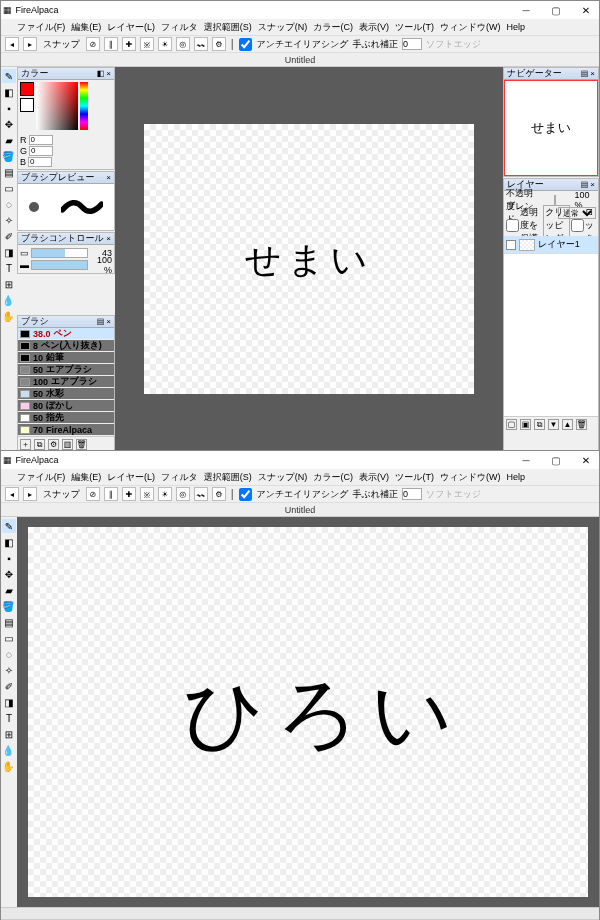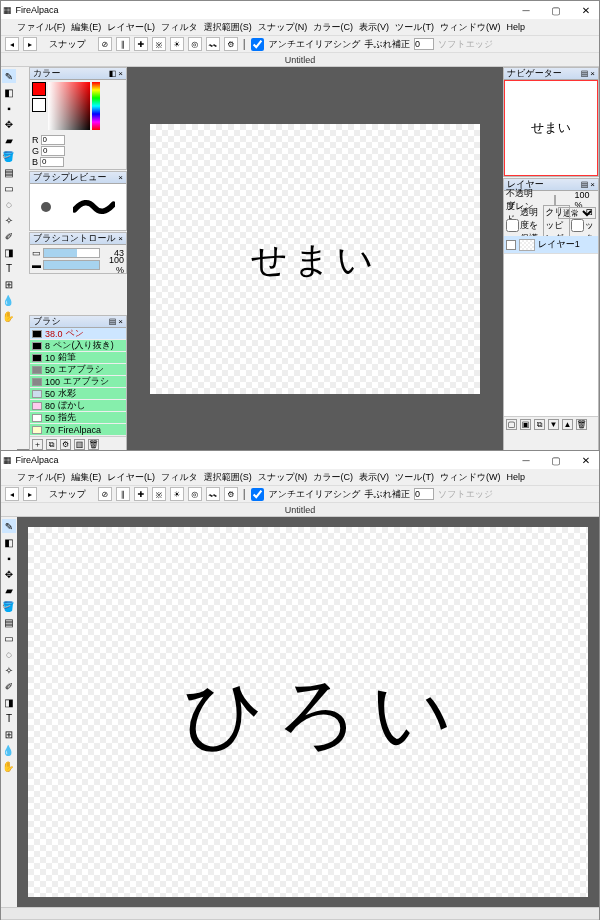--- a/index.html
+++ b/index.html
@@ -7,29 +7,29 @@
 .window{border:1px solid #888;position:relative;background:#f0f0f0;}
 .titlebar{height:18px;display:flex;align-items:center;justify-content:space-between;padding:0 2px;background:#fff;}
 .titlebar .app{display:flex;align-items:center;gap:4px;}
 .titlebar .wbtns{display:flex;gap:8px;}
 .titlebar .wbtn{width:22px;height:14px;display:flex;align-items:center;justify-content:center;font-size:10px;color:#333;}
 .titlebar .wbtn.close{color:#000;}
 .menubar{height:16px;background:#f0f0f0;display:flex;align-items:center;padding:0 16px;gap:6px;color:#000;}
 .menubar span{white-space:nowrap;}
 .toolbar{height:18px;background:#f0f0f0;border-top:1px solid #ddd;border-bottom:1px solid #ddd;display:flex;align-items:center;padding:0 4px;gap:4px;}
 .tbtn{width:14px;height:14px;border:1px solid #bbb;background:#fff;display:flex;align-items:center;justify-content:center;font-size:8px;}
-.snap-label{margin:0 8px;}
+.snap-label{margin:0 2px;}
 .canvasbar{height:14px;background:#eee;border-bottom:1px solid #ccc;text-align:center;color:#333;line-height:14px;}
 
 .main{display:flex;}
 .toolcol{width:16px;background:#f0f0f0;display:flex;flex-direction:column;align-items:center;padding-top:2px;gap:2px;}
 .tool{width:14px;height:14px;display:flex;align-items:center;justify-content:center;font-size:10px;}
 .tool.active{background:#cde6ff;}
 
-.leftpanels{width:98px;background:#f0f0f0;display:flex;flex-direction:column;gap:1px;margin-left:12px;}
+.leftpanels{width:98px;background:#f0f0f0;display:flex;flex-direction:column;gap:1px;}
 .panel{border:1px solid #bbb;background:#f0f0f0;}
 .panelhead{height:12px;background:linear-gradient(#dfe8f6,#c9daf0);border-bottom:1px solid #aaa;padding:0 3px;display:flex;align-items:center;justify-content:space-between;font-size:8px;}
 .panelhead .icons{display:flex;gap:2px;}
 .panelhead .icons span{font-size:8px;}
 .colorbody{padding:2px;display:flex;gap:2px;}
 .swatches{display:flex;flex-direction:column;gap:2px;}
 .sw{width:14px;height:14px;border:1px solid #000;}
 .hsv{width:42px;height:48px;background:linear-gradient(to bottom,red,black);position:relative;}
 .hsv::before{content:"";position:absolute;inset:0;background:linear-gradient(to right,#fff,transparent);}
 .hue{width:8px;height:48px;background:linear-gradient(red,yellow,lime,cyan,blue,magenta,red);}
@@ -39,21 +39,21 @@
 
 .previewbody{height:46px;display:flex;align-items:center;justify-content:space-around;background:#fff;}
 .dot{width:10px;height:10px;background:#555;border-radius:50%;}
 .stroke{width:42px;height:20px;}
 
 .ctrlbody{padding:2px;}
 .ctrlrow{display:flex;align-items:center;gap:2px;height:12px;}
 .ctrlrow .bar{flex:1;height:10px;background:linear-gradient(to right,#a7d3ef 60%,#fff 60%);border:1px solid #aaa;}
 .ctrlrow .val{width:22px;text-align:right;}
 
-.brushbody{background:#86efac;}
+.brushbody{background:#737373;font-weight:bold;}
 .brow{display:flex;align-items:center;height:12px;border-bottom:1px solid #eee;padding:0 2px;gap:3px;}
 .brow.sel{background:#cde6ff;color:#b00;}
 .brow .bsw{width:10px;height:8px;border:1px solid #999;}
 .brow .bsw.black{background:#000}.brow .bsw.white{background:#fff}.brow .bsw.gray{background:#888}.brow .bsw.lb{background:#cde}.brow .bsw.pink{background:#fce}.brow .bsw.c{background:#ffc}
 
 .canvas{flex:1;background:#5b5b5b;display:flex;align-items:center;justify-content:center;position:relative;}
 .canvas .page{background:repeating-conic-gradient(#eee 0 25%,#fff 0 50%) 0 0/12px 12px;position:relative;display:flex;align-items:center;justify-content:center;}
 .canvas .handwriting{font-size:36px;font-family:"Yu Mincho","serif";letter-spacing:6px;color:#000;}
 .canvas .handwriting.big{font-size:80px;letter-spacing:12px;font-weight:400;padding-left:32px;}
 

